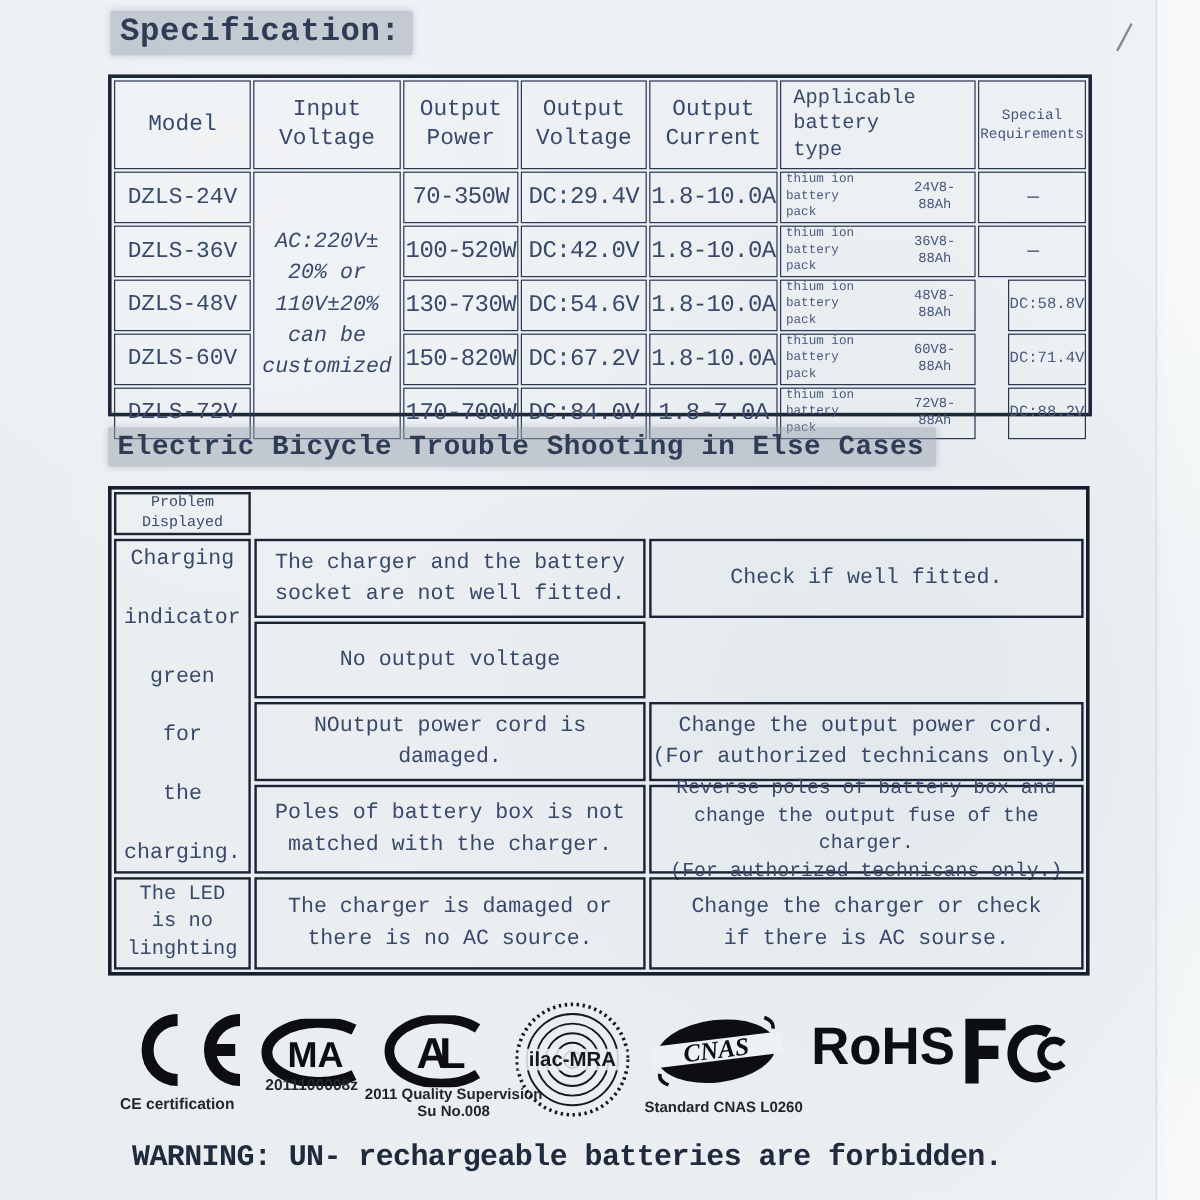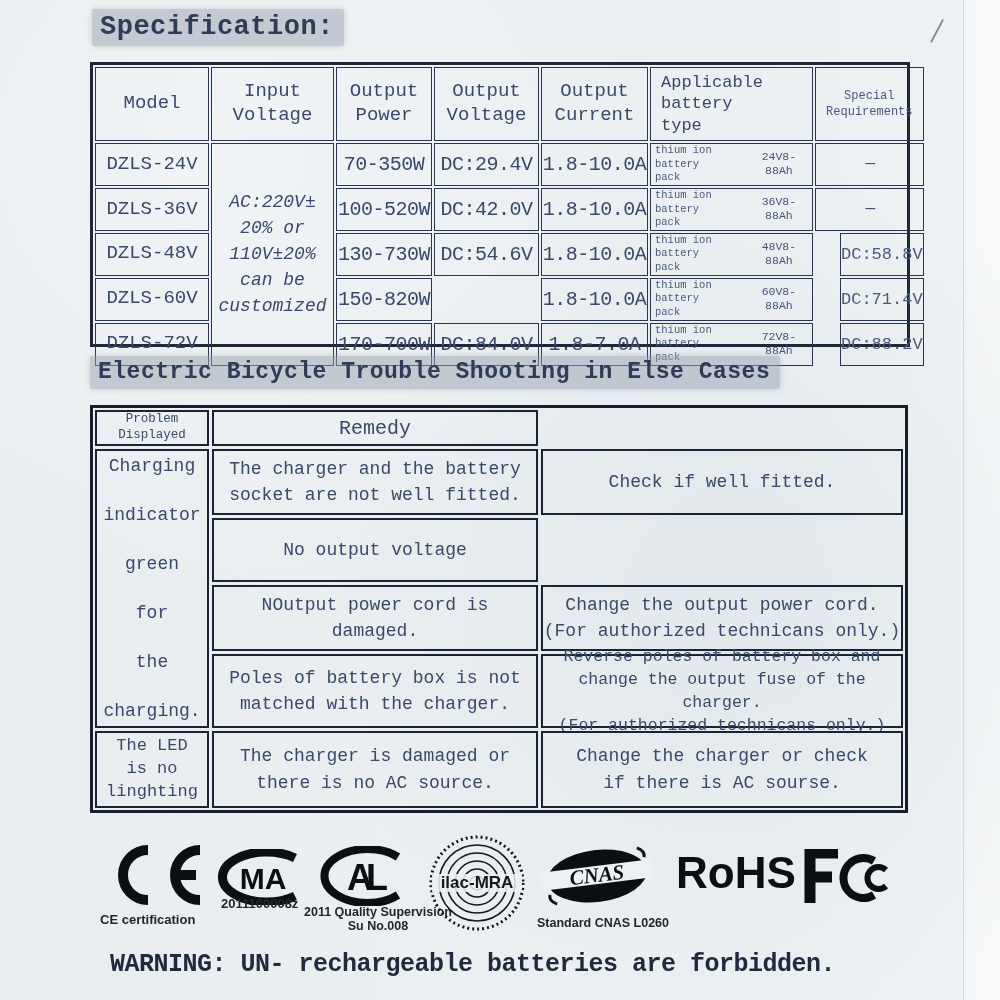--- a/index.html
+++ b/index.html
@@ -42,21 +42,21 @@
   #spec-table .cell{border-width:1.5px;}
   .h-cell{font-size:19px;}
   .h-small{font-size:12px;line-height:1.35;color:#49597b;}
   .h-battery{font-size:17px;justify-content:flex-start;text-align:left;padding-left:10px;}
   .model-cell{font-size:19px;}
   .num-cell{font-size:20px;letter-spacing:-0.5px;}
   .merge-input{grid-column:2;grid-row:2/7;font-size:18px;line-height:1.45;font-style:italic;}
   .battery-cell{flex-direction:row;gap:8px;padding:0 4px;}
   .battery-type{font-size:10.5px;line-height:1.3;text-align:left;color:#4a5a7c;}
   .battery-cap{font-size:11.5px;color:#45557a;margin-left:16px;}
-  .special-cell{font-size:17px;color:#4a5a7c;margin-left:25px;}
+  .special-cell{font-size:13px;color:#4a5a7c;margin-left:25px;}
   .dash-cell{font-size:16px;letter-spacing:-2px;}
 
   #trouble-table{
     left:90px;top:405px;width:818px;height:408px;
     border:3px solid #171f2e;padding:2px;gap:3px;
     grid-template-columns:114px 326px 1fr;
     grid-template-rows:36px 66px 64px 66px 74px 1fr;
   }
   #trouble-table .cell{border-width:2.5px;border-color:#1b2435;}
   .th-problem{font-size:12.5px;}
@@ -141,20 +141,21 @@
   <div class="cell num-cell" style="grid-row:4;grid-column:5">1.8-10.0A</div>
   <div class="cell battery-cell" style="grid-row:4;grid-column:6">
     <span class="battery-type">thium ion
 battery pack</span>
     <span class="battery-cap">48V8-88Ah</span>
   </div>
   <div class="cell special-cell" style="grid-row:4;grid-column:7">DC:58.8V</div>
 
   <div class="cell model-cell" style="grid-row:5">DZLS-60V</div>
   <div class="cell num-cell" style="grid-row:5;grid-column:3">150-820W</div>
+  <div class="cell num-cell" style="grid-row:5;grid-column:4">DC:67.2V</div>
   <div class="cell num-cell" style="grid-row:5;grid-column:5">1.8-10.0A</div>
   <div class="cell battery-cell" style="grid-row:5;grid-column:6">
     <span class="battery-type">thium ion
 battery pack</span>
     <span class="battery-cap">60V8-88Ah</span>
   </div>
   <div class="cell special-cell" style="grid-row:5;grid-column:7">DC:71.4V</div>
 
   <div class="cell model-cell" style="grid-row:6">DZLS-72V</div>
   <div class="cell num-cell" style="grid-row:6;grid-column:3">170-700W</div>
@@ -165,21 +166,20 @@
 battery pack</span>
     <span class="battery-cap">72V8-88Ah</span>
   </div>
   <div class="cell special-cell" style="grid-row:6;grid-column:7">DC:88.2V</div>
 </div>
 
 <div id="trouble-title" class="hl-title">Electric Bicycle Trouble Shooting in Else Cases</div>
 
 <div id="trouble-table" class="tbl">
   <div class="cell th-problem">Problem Displayed</div>
-  <div class="cell th-main">Remedy</div>
 
   <div class="cell merge-problem">Charging
 indicator
 green
 for
 the
 charging.</div>
 
   <div class="cell cause-cell" style="grid-row:2;grid-column:2">The charger and the battery
 socket are not well fitted.</div>

